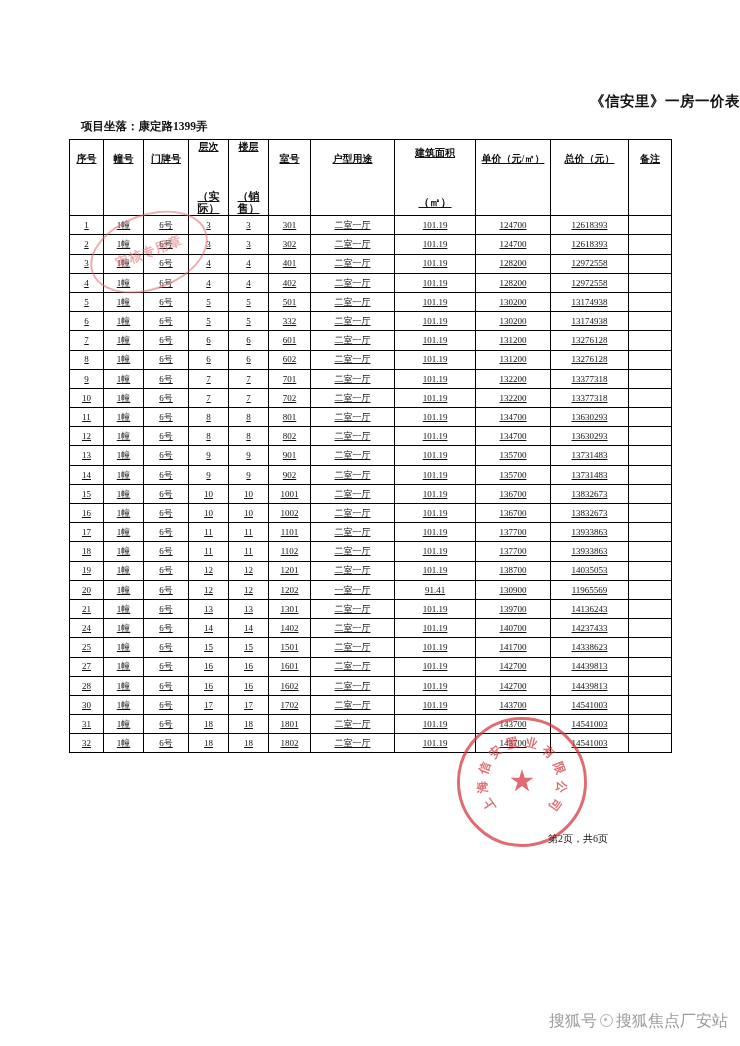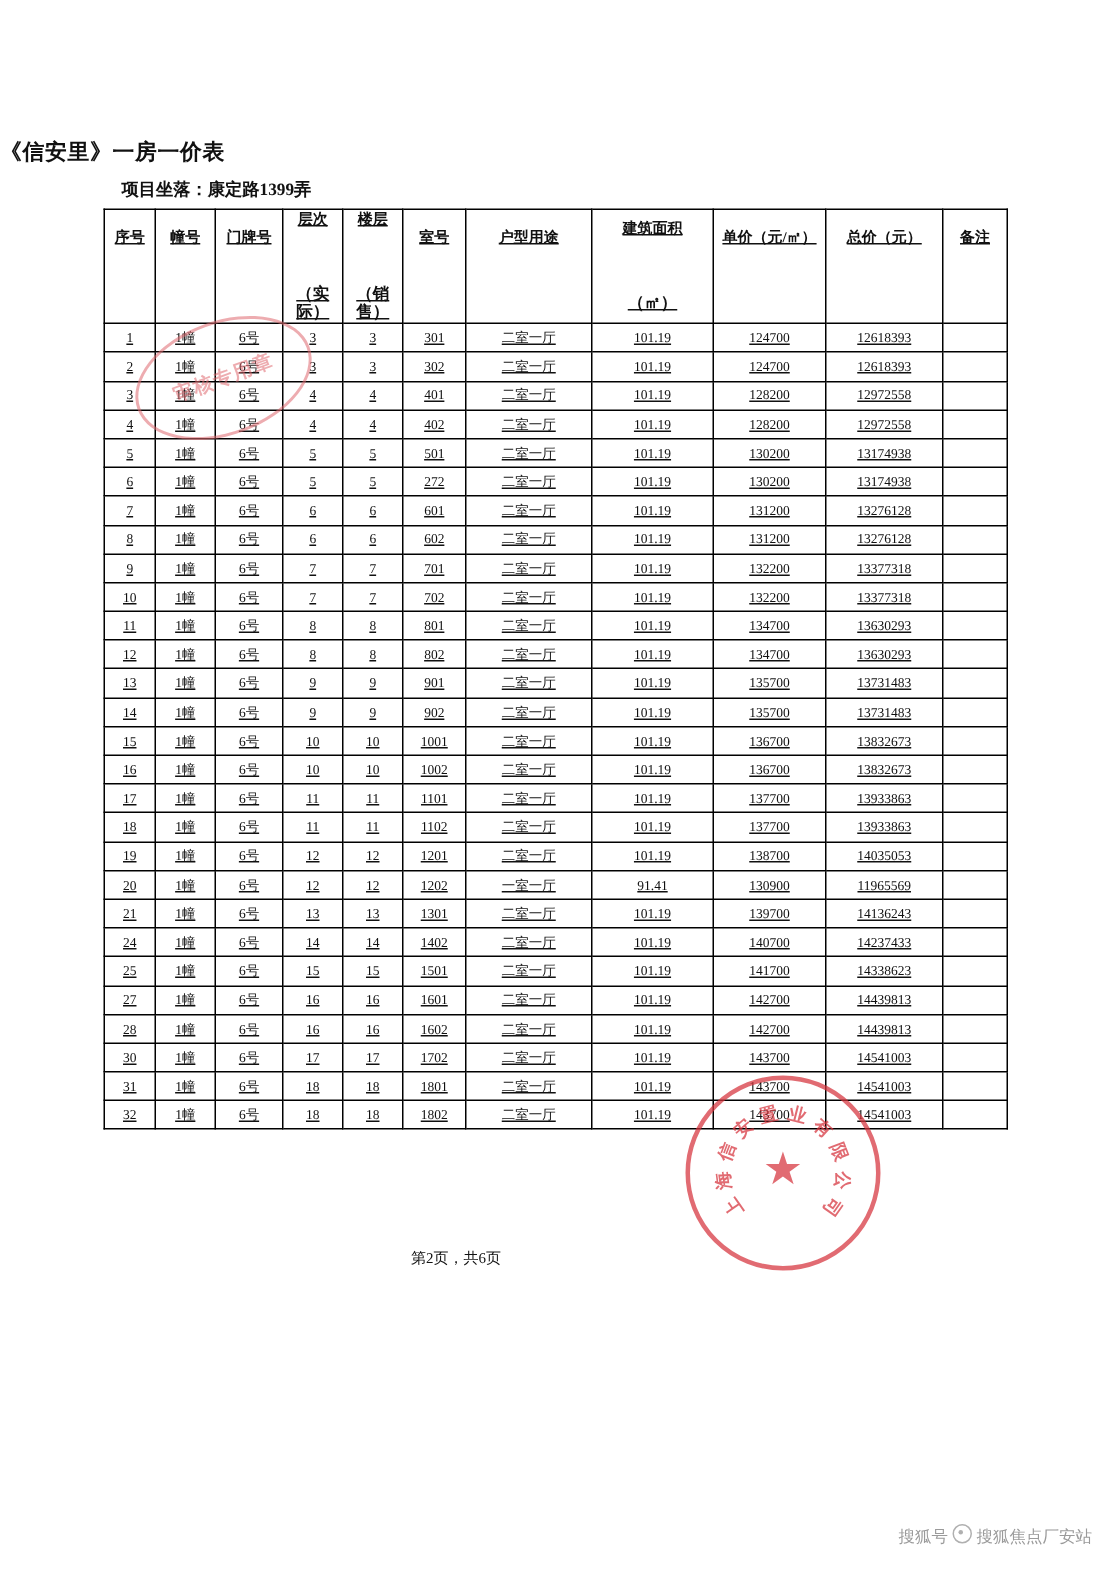--- a/index.html
+++ b/index.html
@@ -18,21 +18,21 @@
   .page {
     position: absolute;
     left: 0; top: 0;
     width: 740px;
     height: 1046px;
   }
   .doc-title {
     position: absolute;
     left: 0; top: 92px;
     width: 740px;
-    text-align: left;
+    text-align: right;
     font-size: 14.5px;
     font-weight: bold;
     letter-spacing: 0.5px;
   }
   .project-line {
     position: absolute;
     left: 81px;
     top: 119px;
     font-size: 11.5px;
     font-weight: bold;
@@ -84,28 +84,28 @@
   .c-area     { width: 81px; }
   .c-unit     { width: 75px; }
   .c-total    { width: 78px; }
   .c-note     { width: 43px; }
 
   .footer-pages {
     position: absolute;
     left: 0;
     top: 832px;
     width: 608px;
-    text-align: center;
+    text-align: right;
     font-size: 10px;
   }
   .watermark-brand {
     position: absolute;
     right: 12px;
     bottom: 14px;
-    font-size: 11px;
+    font-size: 16px;
     color: #9a9a9a;
     font-family: "Liberation Sans", sans-serif;
     white-space: nowrap;
   }
   .wm-dot {
     display: inline-block;
     width: 11px; height: 11px;
     border-radius: 50%;
     border: 1.5px solid #b0b0b0;
     position: relative;
@@ -315,21 +315,21 @@
           <td>130200</td>
           <td>13174938</td>
           <td></td>
         </tr>
         <tr>
           <td>6</td>
           <td>1幢</td>
           <td>6号</td>
           <td>5</td>
           <td>5</td>
-          <td>272</td>
+          <td>332</td>
           <td>二室一厅</td>
           <td>101.19</td>
           <td>130200</td>
           <td>13174938</td>
           <td></td>
         </tr>
         <tr>
           <td>7</td>
           <td>1幢</td>
           <td>6号</td>

